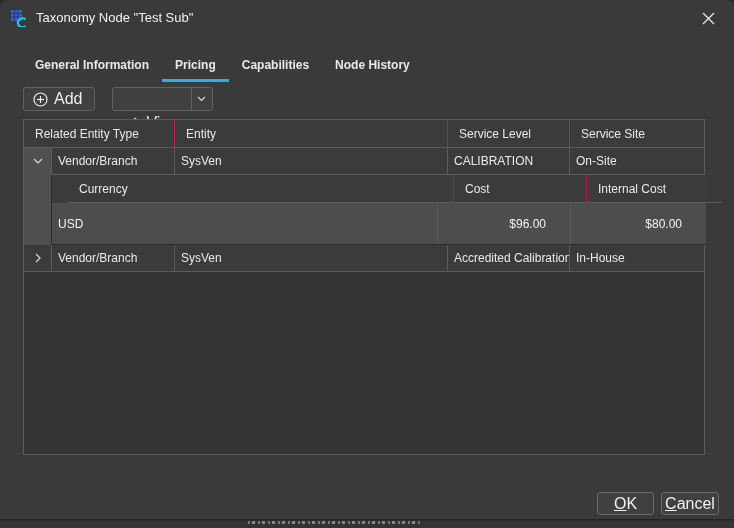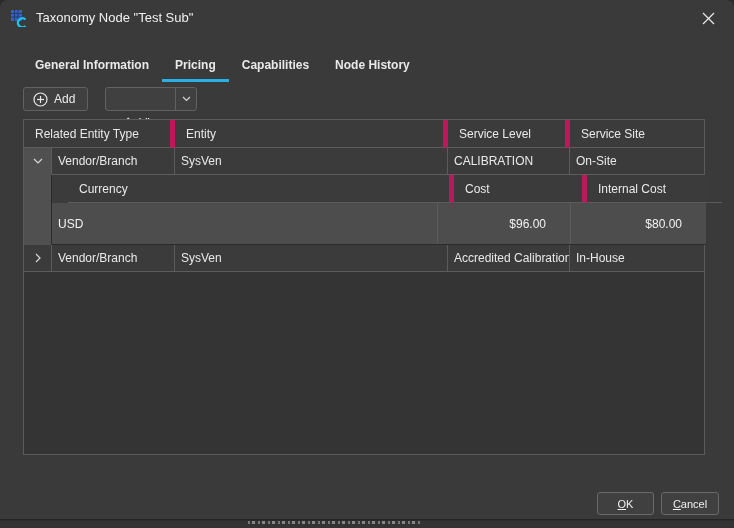--- a/index.html
+++ b/index.html
@@ -34,38 +34,38 @@
     color:#e9e9e9;white-space:nowrap;cursor:pointer;
   }
   .tab.active::after{
     content:"";position:absolute;left:0;right:0;bottom:0;height:3px;
     background:#29b1e6;
   }
   
   .toolbar{position:absolute;left:23px;top:87px;display:flex;gap:17px;}
   .btn{
     height:24px;background:#404040;border:1px solid #616161;border-radius:3px;
-    color:#ededed;font-size:12px;display:flex;align-items:center;
+    color:#ededed;font-size:16px;display:flex;align-items:center;
     box-sizing:border-box;cursor:pointer;
   }
   .btn-add{padding:0 12px 0 9px;gap:6px;}
   .btn-view{padding:0;}
   .btn-view .view-main{display:flex;align-items:center;gap:7px;padding:0 10px 0 12px;height:100%;margin-top:47px;}
   .btn-view .divider{width:1px;height:100%;background:#616161;}
   .btn-view .view-drop{width:20px;height:100%;display:flex;align-items:center;justify-content:center;cursor:pointer;}
   
   .grid{
     position:absolute;left:23px;top:119px;width:682px;height:336px;
     background:#343434;border:1px solid #5c5c5c;box-sizing:border-box;
     font-size:12px;color:#e9e9e9;
   }
   .hdr-row{display:grid;grid-template-columns:151px 273px 122px 134px;height:28px;background:#3b3b3b;}
   .hdr-cell{
     display:flex;align-items:center;padding-left:11px;
-    border-right:5px solid #be185d;border-bottom:1px solid #5c5c5c;
+    border-right:1px solid #be185d;border-bottom:1px solid #5c5c5c;
     box-sizing:border-box;white-space:nowrap;overflow:hidden;
   }
   .hdr-row .hdr-cell:last-child{border-right:none;}
   .data-row{display:grid;grid-template-columns:28px 123px 273px 122px 134px;height:27px;background:#3b3b3b;}
   .cell{
     display:flex;align-items:center;padding-left:6px;
     border-right:1px solid #5c5c5c;border-bottom:1px solid #5c5c5c;
     box-sizing:border-box;white-space:nowrap;overflow:hidden;
   }
   .data-row .cell:last-child{border-right:none;}
@@ -82,21 +82,21 @@
   .sub-hdr{display:grid;grid-template-columns:386px 133px 135px;height:28px;background:#3b3b3b;padding-left:16px;}
   .sub-hdr .hdr-cell{border-bottom:1px solid #5c5c5c;}
   .sub-hdr .hdr-cell:last-child{border-right:none;}
   .sub-row{display:grid;grid-template-columns:386px 133px 135px;height:41px;background:#4d4d4d;color:#f2f2f2;}
   .sub-row .cell{border-bottom:none;border-right:1px solid #5c5c5c;}
   .sub-row .cell:last-child{border-right:none;}
   .cell.num{justify-content:flex-end;padding-right:24px;padding-left:0;}
   
   .footer-btn{
     position:absolute;height:23px;background:#404040;border:1px solid #6a6a6a;
-    border-radius:3px;color:#f0f0f0;font-size:11px;display:flex;align-items:center;
+    border-radius:3px;color:#f0f0f0;font-size:16px;display:flex;align-items:center;
     justify-content:center;box-sizing:border-box;cursor:pointer;
   }
   .btn-ok{left:597px;top:492px;width:57px;}
   .btn-cancel{left:661px;top:492px;width:58px;}
   .mnemonic{text-decoration:underline;}
   
   .bg-strip{
     position:absolute;left:0;top:521px;width:734px;height:7px;background:#333333;
   }
   .clipped-text{

